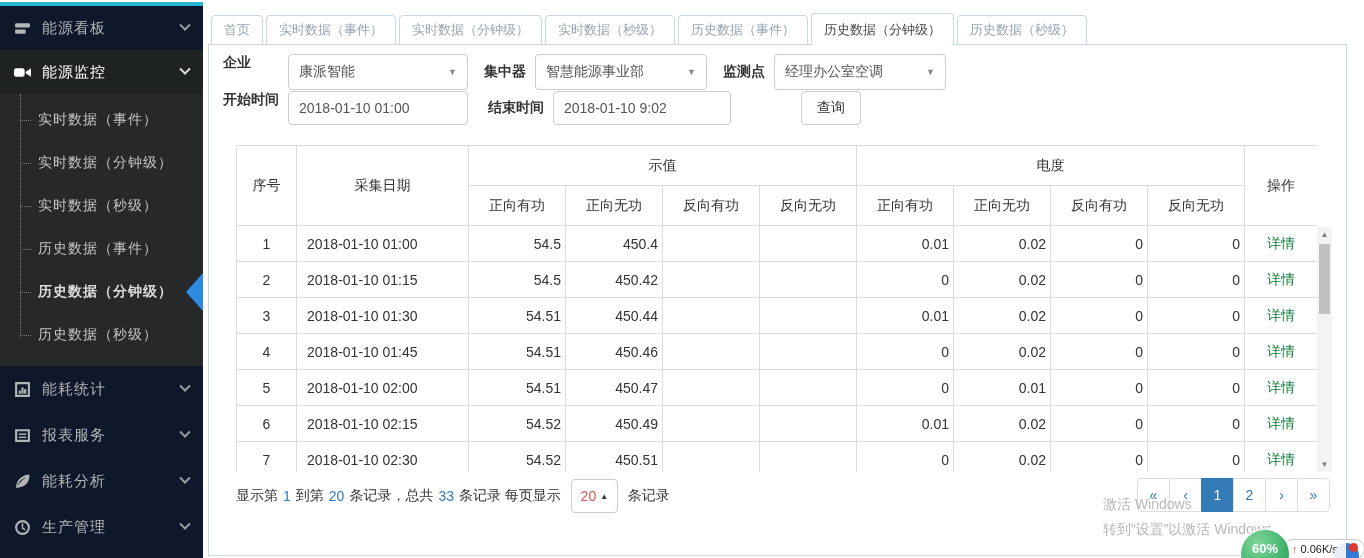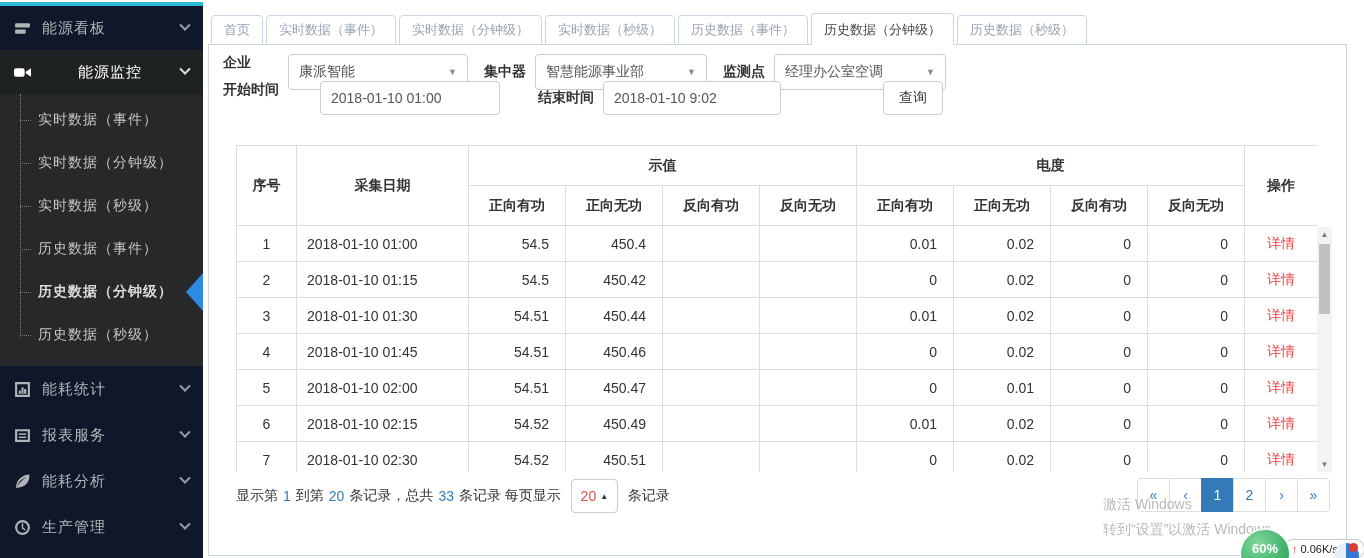--- a/index.html
+++ b/index.html
@@ -10,21 +10,21 @@
   #sidebar { position:absolute; left:0; top:2px; width:203px; height:558px; background:#0f172a; }
   .cyanbar { height:4px; background:#2bb8d4; }
   .side-item { height:44px; display:flex; align-items:center; padding:0 14px;
     color:#b2b5b6; font-size:15px; cursor:pointer; }
   .side-item.gray { height:46px; }
   .side-item .icon { width:18px; height:18px; margin-right:10px; flex:0 0 18px; display:flex; align-items:center; }
   .side-item .icon svg { width:17px; height:17px; fill:currentColor; stroke:none; }
   .side-item .lbl { flex:1 1 auto; letter-spacing:1px; }
   .chev { width:8px; height:8px; border-right:2px solid currentColor; border-bottom:2px solid currentColor;
     transform:rotate(45deg) translate(-2px,-2px); margin-left:auto; opacity:.85; }
-  .side-item.monitor { background:#1f2223; color:#fff;gap:36px; }
+  .side-item.monitor { background:#1f2223; color:#fff; }
   #submenu { background:#262829; position:relative; padding:4px 0 10px 0; }
   #submenu::before { content:''; position:absolute; left:20px; top:0; bottom:28px; border-left:1px dotted #7d8081; }
   .subitem { height:43px; line-height:43px; padding-left:38px; color:#c3c6c7; font-size:14px;
     position:relative; cursor:pointer; letter-spacing:1px; }
   .subitem::before { content:''; position:absolute; left:20px; top:50%; width:11px; border-top:1px dotted #7d8081; }
   .subitem.active { color:#d9dcdd; font-weight:bold; }
   .subitem.active::after { content:''; position:absolute; right:0; top:50%; margin-top:-19px;
     border-top:19px solid transparent; border-bottom:19px solid transparent; border-right:17px solid #2f8be0; }
   .side-item.partial { height:22px; overflow:hidden; align-items:flex-start; padding-top:14px; }
 
@@ -35,43 +35,43 @@
     height:30px; line-height:28px; cursor:pointer; white-space:nowrap; }
   .tab.active { height:32px; line-height:31px; color:#484848; border-bottom:1px solid #fff; }
 
   
   #panel { position:absolute; left:208px; top:44px; width:1139px; height:512px;
     background:#fff; border:1px solid #c9d6e4; z-index:1; }
 
   
   .frow { position:absolute; left:14px; display:flex; align-items:flex-start; }
   #frow1 { top:9px; }
-  #frow2 { top:36px;gap:32px; }
+  #frow2 { top:46px; }
   .flabel { font-size:14px; font-weight:bold; color:#333; width:56px; white-space:nowrap; }
   .flabel.w42 { width:42px; }
   .selectbox { height:36px; border:1px solid #ccc; border-radius:4px; background:#fff;
     display:flex; align-items:center; padding:0 10px; font-size:14px; color:#555;
     margin-left:9px; cursor:pointer; }
   .selectbox .caret { margin-left:auto; font-size:9px; color:#888; }
   .ftext { height:34px; border:1px solid #ccc; border-radius:4px; padding:0 10px; font-size:14px;
     color:#555; margin-left:9px; font-family:inherit; }
   .grp { display:flex; align-items:center; margin-left:16px; }
   #query-btn { height:34px; padding:0 15px; margin-left:70px; border:1px solid #ccc; border-radius:4px;
     background:#fff; font-size:14px; color:#333; cursor:pointer; font-family:inherit; }
 
   
   #table-wrap { position:absolute; left:27px; top:100px; width:1081px; height:327px; overflow:hidden; }
   table { border-collapse:collapse; table-layout:fixed; width:1081px; font-size:14px; color:#333; background:#fff; }
   th,td { border:1px solid #ddd; }
-  thead th { font-weight:bold; text-align:center; height:40px; color:#333; }
+  thead th { font-weight:normal; text-align:center; height:40px; color:#333; }
   tbody td { height:36px; }
   td.c { text-align:center; }
   td.l { text-align:left; padding-left:10px; }
-  td.r { text-align:right; padding-right:16px; }
-  td a { color:#ef4444; text-decoration:none; }
+  td.r { text-align:right; padding-right:4px; }
+  td a { color:#15803d; text-decoration:none; }
 
   
   #tscroll { position:absolute; left:1108px; top:182px; width:15px; height:245px; background:#f3f3f3; }
   #tscroll .arr { position:absolute; left:0; width:15px; height:15px; font-size:8px; color:#7b7b7b;
     text-align:center; line-height:15px; cursor:pointer; }
   #tscroll .up { top:0; }
   #tscroll .down { bottom:0; }
   #tscroll .thumb { position:absolute; left:2px; top:17px; width:11px; height:70px; background:#c1c1c1; cursor:pointer; }
 
   
@@ -232,21 +232,21 @@
       <div class="selectbox" style="width:172px">
         <span>经理办公室空调</span>
         <span class="caret">▼</span>
       </div>
     </div>
   </div>
 
   <div class="frow" id="frow2">
     <span class="flabel">开始时间</span>
     <input class="ftext" style="width: 180px;" value="2018-01-10 01:00">
-    <div class="grp" style="margin-left:6px">
+    <div class="grp" style="margin-left:20px">
       <span class="flabel">结束时间</span>
       <input class="ftext" style="width: 178px;" value="2018-01-10 9:02">
     </div>
     <button id="query-btn">查询</button>
   </div>
 
   <div id="table-wrap">
     <table>
       <colgroup>
         <col style="width:60px">

